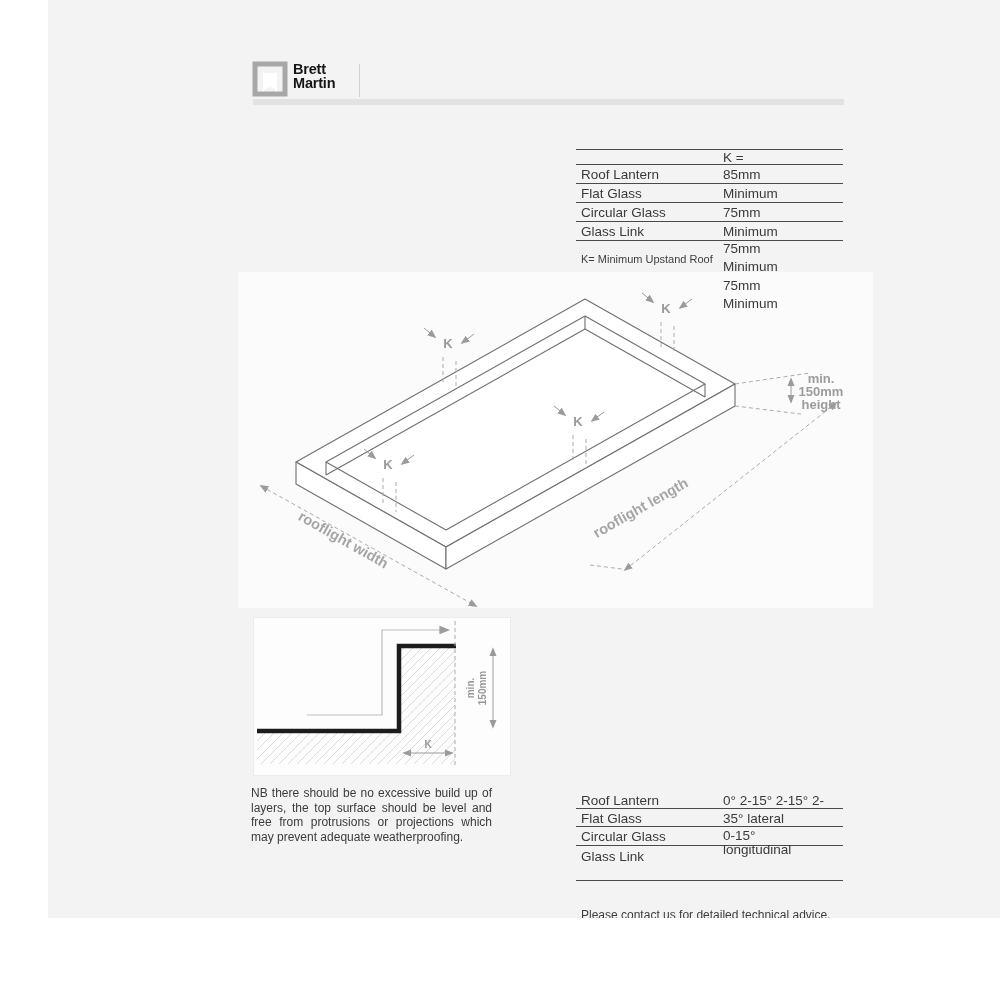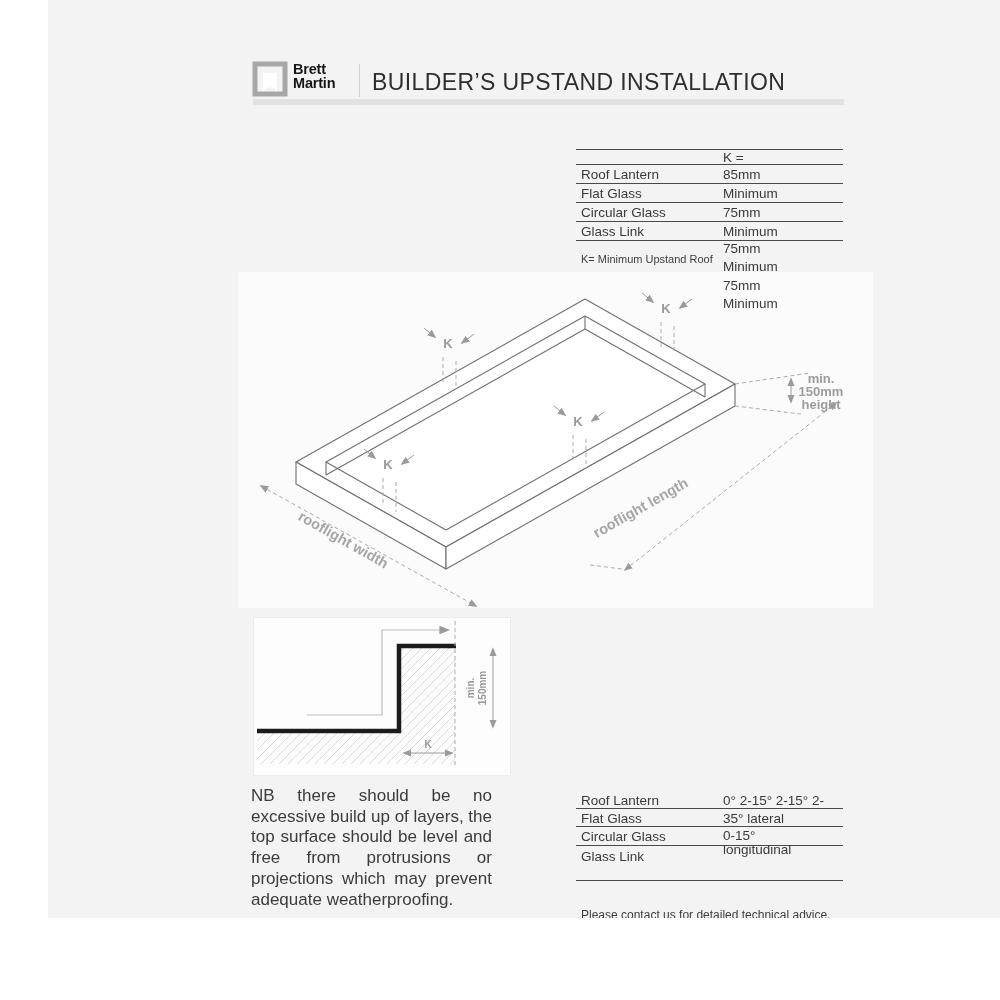--- a/index.html
+++ b/index.html
@@ -8,21 +8,21 @@
 
   
   .logo-svg { position:absolute; left:204px; top:61px; }
   .logo-text { position:absolute; left:245px; top:63px; font-size:14.5px; font-weight:bold; line-height:13.5px; color:#151515; letter-spacing:-0.2px; }
   .hdr-divider { position:absolute; left:311px; top:64px; width:1px; height:33px; background:#cfcfcf; }
   .page-title { position:absolute; left:324px; top:69px; font-size:23px; font-weight:400; color:#2e2e2e; letter-spacing:0.4px; white-space:nowrap; }
   .hdr-bar { position:absolute; left:205px; top:99px; width:591px; height:6px; background:#e2e2e3; }
 
   
   .intro { position:absolute; left:203px; top:159px; width:293px; font-size:14.6px; line-height:1.18; color:#3b3b3b; text-align:justify; }
-  .nb-note { position:absolute; left:203px; top:786px; width:241px; font-size:17px; line-height:1.22; color:#3b3b3b; text-align:justify; }
+  .nb-note { position:absolute; left:203px; top:786px; width:241px; font-size:12px; line-height:1.22; color:#3b3b3b; text-align:justify; }
 
   
   .tbl { position:absolute; left:528px; width:267px; font-size:13.5px; color:#3a3a3a; }
   .trow { position:relative; border-bottom:1px solid #4a4a4a; }
   .h15 { height:15px; } .h18 { height:18px; } .h19 { height:19px; } .h35 { height:35px; }
   .lbl { position:absolute; left:5px; top:50%; transform:translateY(-50%); white-space:nowrap; }
   .lbl-top { position:absolute; left:5px; top:3px; white-space:nowrap; }
   .val { position:absolute; left:147px; top:50%; transform:translateY(-50%); white-space:nowrap; }
   .val-wrap { position:absolute; left:147px; top:2px; width:120px; white-space:pre-line; line-height:14px; }
   .tbl1 { top:149px; border-top:1px solid #4a4a4a; }
@@ -56,21 +56,20 @@
 
   <svg class="logo-svg" width="36" height="36" viewBox="0 0 36 36">
     <rect x="3" y="3" width="30" height="30" fill="none" stroke="#a7a7a7" stroke-width="5"></rect>
     <path d="M11,31 L11,12 L25,12 L25,31 C21.5,24.5 14.5,24.5 11,31 Z" fill="#ffffff"></path>
   </svg>
   <div class="logo-text">
     <div>Brett</div>
     <div>Martin</div>
   </div>
   <div class="hdr-divider"></div>
-  <div class="page-title">BUILDER’S UPSTAND INSTALLATION</div>
   <div class="hdr-bar"></div>
 
 
   <div class="tbl tbl1">
     <div class="trow h15">
       <span class="val">K =</span>
     </div>
     <div class="trow h19">
       <span class="lbl">Roof Lantern</span>
       <span class="val">85mm</span>

